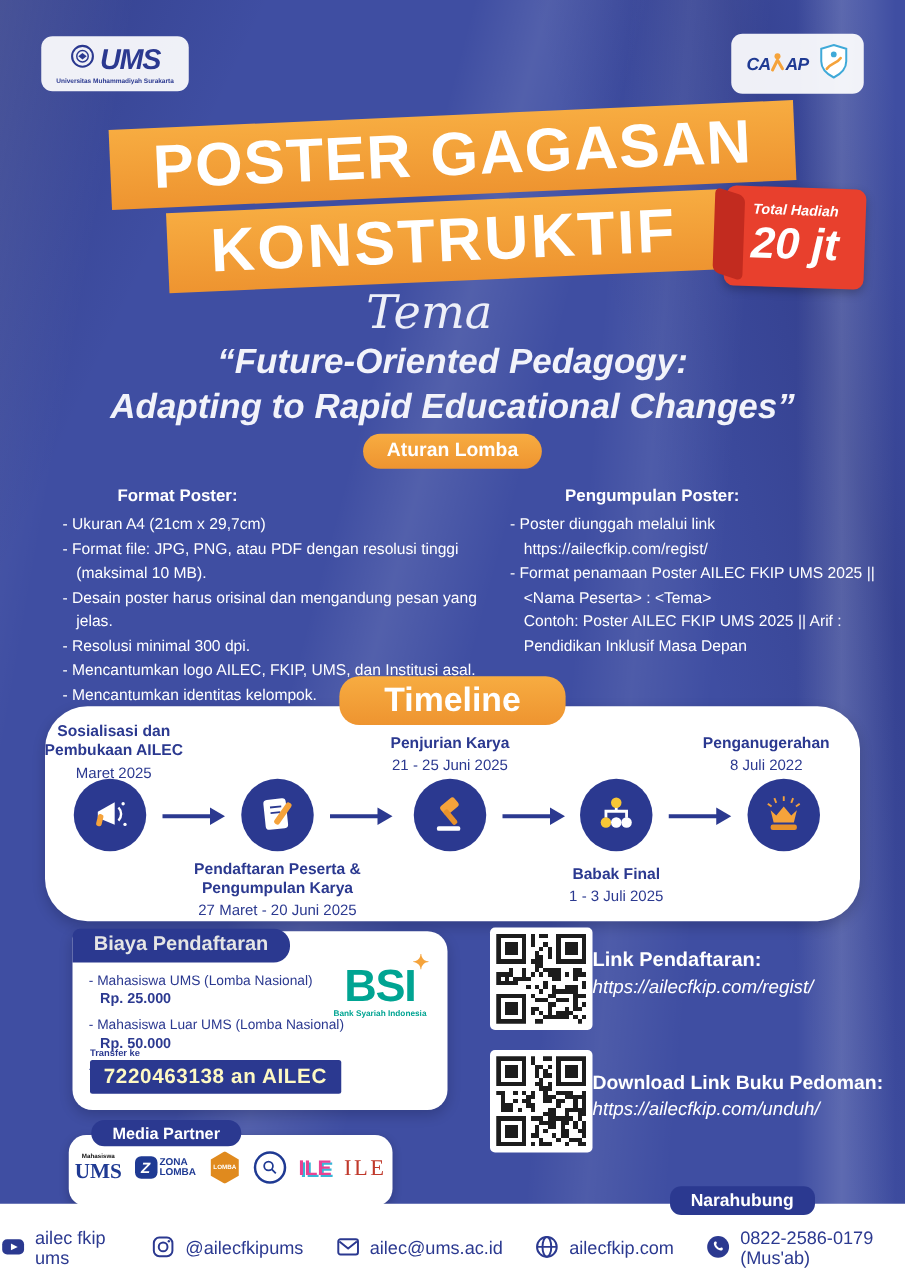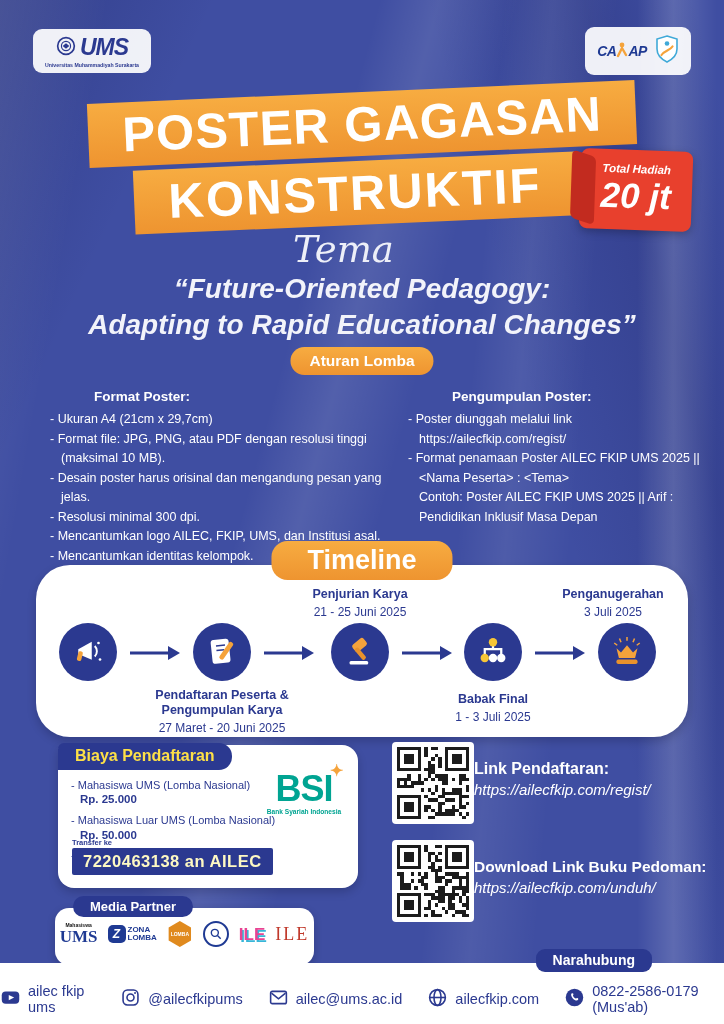--- a/index.html
+++ b/index.html
@@ -58,21 +58,21 @@
   .stage-label{position:absolute;text-align:center;color:#2B3990;}
   .stage-name{font-weight:800;font-size:12.5px;line-height:1.2;}
   .stage-date{font-size:12px;margin-top:3px;}
   .stage-icon{position:absolute;top:58px;width:58px;height:58px;border-radius:50%;background:#2B3990;
     display:flex;align-items:center;justify-content:center;}
   .stage-icon svg{width:36px;height:36px;}
   .tarrow{position:absolute;top:79px;width:54px;height:18px;}
   
   .biaya-card{position:absolute;left:58px;top:745px;width:300px;height:143px;background:#fff;border-radius:6px 16px 16px 16px;
     box-shadow:0 4px 10px rgba(0,0,20,0.2);}
-  .biaya-tab{position:absolute;left:0;top:-2px;background:#2B3990;color:#fde047;font-weight:700;font-size:16px;
+  .biaya-tab{position:absolute;left:0;top:-2px;background:#2B3990;color:#e5e5e5;font-weight:700;font-size:16px;
     padding:4px 17px 5px;border-radius:6px 13px 13px 0;}
   .biaya-items{position:absolute;left:13px;top:33px;width:206px;color:#2B3990;font-size:11px;line-height:1.3;}
   .biaya-item{margin-bottom:6px;}
   .biaya-price{font-weight:800;font-size:11.5px;padding-left:9px;}
   .biaya-inline{font-weight:800;}
   .bsi{position:absolute;right:8px;top:26px;width:92px;text-align:center;color:#00A492;}
   .bsi-abbr{font-size:36px;font-weight:800;letter-spacing:-1px;line-height:1;position:relative;display:inline-block;}
   .bsi-star{position:absolute;right:-10px;top:-8px;color:#F5A33B;font-size:16px;}
   .bsi-name{font-size:6.6px;font-weight:700;margin-top:1px;}
   .transfer-label{position:absolute;left:14px;top:93px;font-size:7.5px;color:#2B3990;font-weight:700;}
@@ -185,27 +185,31 @@
       <div class="rule-item">- Poster diunggah melalui link https://ailecfkip.com/regist/</div>
       <div class="rule-item">- Format penamaan Poster AILEC FKIP UMS 2025 || &lt;Nama Peserta&gt; : &lt;Tema&gt;</div>
       <div class="rule-cont">Contoh: Poster AILEC FKIP UMS 2025 || Arif :</div>
       <div class="rule-cont">Pendidikan Inklusif Masa Depan</div>
     </div>
   </div>
 
   <div class="pill timeline-pill">Timeline</div>
   <div class="timeline-card">
 
+    <div class="stage-label" style="left:-20px;top:13px;width:150px;">
+      <div class="stage-name">Sosialisasi dan Pembukaan AILEC</div>
+      <div class="stage-date">Maret 2025</div>
+    </div>
     <div class="stage-label" style="left:244px;top:22px;width:160px;">
       <div class="stage-name">Penjurian Karya</div>
       <div class="stage-date">21 - 25 Juni 2025</div>
     </div>
     <div class="stage-label" style="left:502px;top:22px;width:150px;">
       <div class="stage-name">Penganugerahan</div>
-      <div class="stage-date">3 Juli 2025</div>
+      <div class="stage-date">8 Juli 2022</div>
     </div>
 
     <div class="stage-icon" style="left:23px;">
       <svg viewBox="0 0 24 24">
           <path d="M5.5 10.2 L14.5 5.2 V17.2 L5.5 13.4 Z" fill="#fff"></path>
           <rect x="5" y="11.5" width="3" height="6.5" rx="1.2" fill="#F5A33B" transform="rotate(14 6.5 15)"></rect>
           <path d="M16.5 8 a5 5 0 0 1 0 7" stroke="#fff" stroke-width="1.3" fill="none"></path>
           <circle cx="19" cy="6" r="0.9" fill="#fff"></circle>
           <circle cx="20" cy="17" r="0.9" fill="#fff"></circle>
         </svg>

